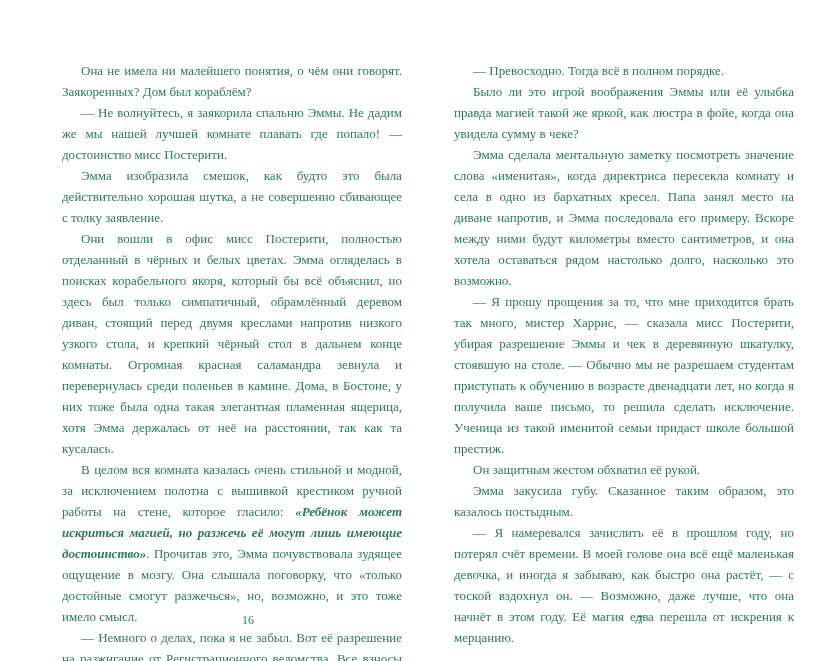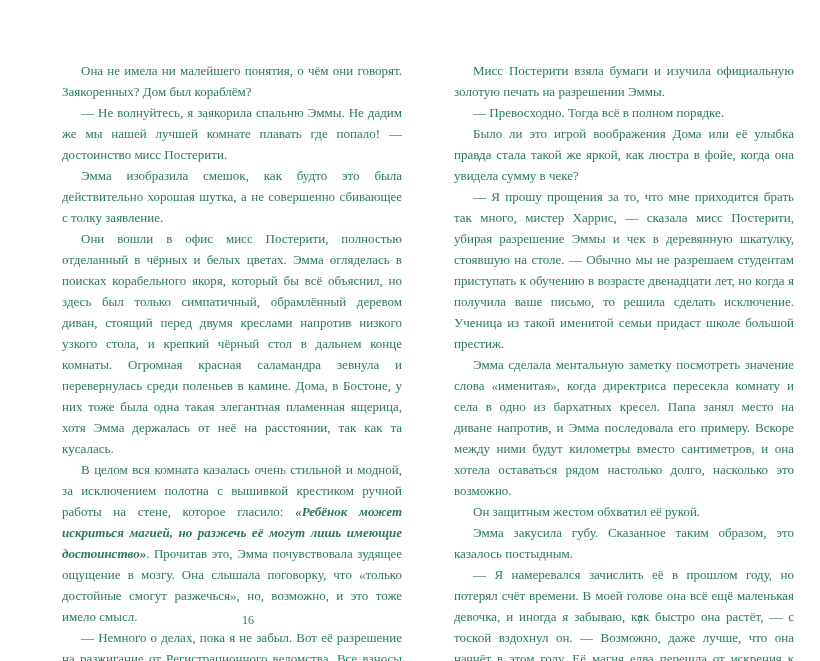--- a/index.html
+++ b/index.html
@@ -57,25 +57,24 @@
       <p>Эмма изобразила смешок, как будто это была действительно хорошая шутка, а не совершенно сбивающее с толку заявление.</p>
       <p>Они вошли в офис мисс Постерити, полностью отделанный в чёрных и белых цветах. Эмма огляделась в поисках корабельного якоря, который бы всё объяснил, но здесь был только симпатичный, обрамлённый деревом диван, стоящий перед двумя креслами напротив низкого узкого стола, и крепкий чёрный стол в дальнем конце комнаты. Огромная красная саламандра зевнула и перевернулась среди поленьев в камине. Дома, в Бостоне, у них тоже была одна такая элегантная пламенная ящерица, хотя Эмма держалась от неё на расстоянии, так как та кусалась.</p>
       <p><span>В целом вся комната казалась очень стильной и модной, за исключением полотна с вышивкой крестиком ручной работы на стене, которое гласило: </span><span class="quote">«Ребёнок может искриться магией, но разжечь её могут лишь имеющие достоинство»</span><span>. Прочитав это, Эмма почувствовала зудящее ощущение в мозгу. Она слышала поговорку, что «только достойные смогут разжечься», но, возможно, и это тоже имело смысл.</span></p>
       <p>— Немного о делах, пока я не забыл. Вот её разрешение на разжигание от Регистрационного ведомства. Все взносы уплачены, а вот чек за первый</p>
     </div>
     <div class="page-number">16</div>
   </div>
 
   <div class="page">
     <div class="page-text">
-      <p>Мисс Постерити взяла бумаги и изучила официальную золотую печать на разрешении Эммы.</p>
       <p>— Превосходно. Тогда всё в полном порядке.</p>
-      <p>Было ли это игрой воображения Дома или её улыбка правда стала такой же яркой, как люстра в фойе, когда она увидела сумму в чеке?</p>
+      <p>Было ли это игрой воображения Эммы или её улыбка правда магией такой же яркой, как люстра в фойе, когда она увидела сумму в чеке?</p>
+      <p>Эмма сделала ментальную заметку посмотреть значение слова «именитая», когда директриса пересекла комнату и села в одно из бархатных кресел. Папа занял место на диване напротив, и Эмма последовала его примеру. Вскоре между ними будут километры вместо сантиметров, и она хотела оставаться рядом настолько долго, насколько это возможно.</p>
       <p>— Я прошу прощения за то, что мне приходится брать так много, мистер Харрис, — сказала мисс Постерити, убирая разрешение Эммы и чек в деревянную шкатулку, стоявшую на столе. — Обычно мы не разрешаем студентам приступать к обучению в возрасте двенадцати лет, но когда я получила ваше письмо, то решила сделать исключение. Ученица из такой именитой семьи придаст школе большой престиж.</p>
-      <p>Эмма сделала ментальную заметку посмотреть значение слова «именитая», когда директриса пересекла комнату и села в одно из бархатных кресел. Папа занял место на диване напротив, и Эмма последовала его примеру. Вскоре между ними будут километры вместо сантиметров, и она хотела оставаться рядом настолько долго, насколько это возможно.</p>
       <p>Он защитным жестом обхватил её рукой.</p>
       <p>Эмма закусила губу. Сказанное таким образом, это казалось постыдным.</p>
       <p>— Я намеревался зачислить её в прошлом году, но потерял счёт времени. В моей голове она всё ещё маленькая девочка, и иногда я забываю, как быстро она растёт, — с тоской вздохнул он. — Возможно, даже лучше, что она начнёт в этом году. Её магия едва перешла от искрения к мерцанию.</p>
     </div>
     <div class="page-number">7</div>
   </div>
 
 </div>
 
 </body></html>

